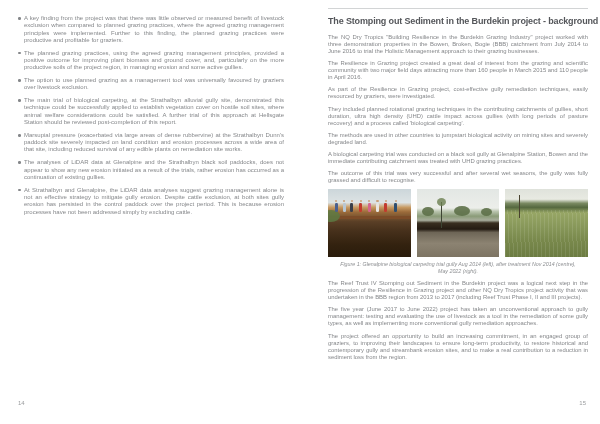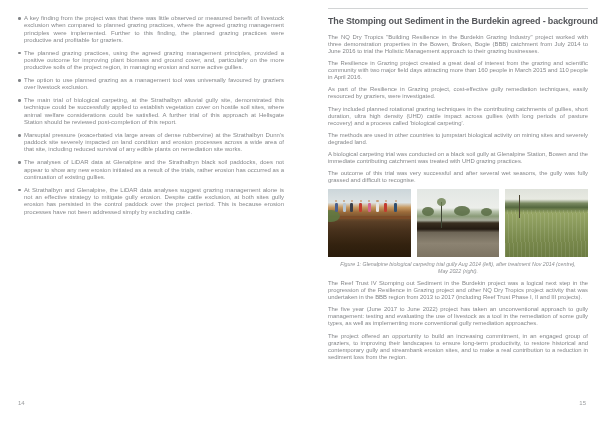--- a/index.html
+++ b/index.html
@@ -120,21 +120,21 @@
       <span class="btext">The analyses of LiDAR data at Glenalpine and the Strathalbyn black soil paddocks, does not appear to show any new erosion initiated as a result of the trials, rather erosion has occurred as a continuation of existing gullies.</span>
     </div>
     <div class="bullet">
       <span class="dot"></span>
       <span class="btext">At Strathalbyn and Glenalpine, the LiDAR data analyses suggest grazing management alone is not an effective strategy to mitigate gully erosion. Despite cattle exclusion, at both sites gully erosion has persisted in the control paddock over the project period. This is because erosion processes have not been addressed simply by excluding cattle.</span>
     </div>
   </div>
 
   <div class="right-page">
     <div class="top-rule"></div>
-    <h1 class="page-title">The Stomping out Sediment in the Burdekin agreed - background</h1>
+    <h1 class="page-title">The Stomping out Sediment in the Burdekin project - background</h1>
 
     <p>The NQ Dry Tropics "Building Resilience in the Burdekin Grazing Industry" project worked with three demonstration properties in the Bowen, Broken, Bogie (BBB) catchment from July 2014 to June 2016 to trial the Holistic Management approach to their grazing businesses.</p>
     <p>The Resilience in Grazing project created a great deal of interest from the grazing and scientific community with two major field days attracting more than 160 people in March 2015 and 110 people in April 2016.</p>
     <p>As part of the Resilience in Grazing project, cost-effective gully remediation techniques, easily resourced by graziers, were investigated.</p>
     <p>They included planned rotational grazing techniques in the contributing catchments of gullies, short duration, ultra high density (UHD) cattle impact across gullies (with long periods of pasture recovery) and a process called 'biological carpeting'.</p>
     <p>The methods are used in other countries to jumpstart biological activity on mining sites and severely degraded land.</p>
     <p>A biological carpeting trial was conducted on a black soil gully at Glenalpine Station, Bowen and the immediate contributing catchment was treated with UHD grazing practices.</p>
     <p>The outcome of this trial was very successful and after several wet seasons, the gully was fully grassed and difficult to recognise.</p>
 
     <div class="photos">

